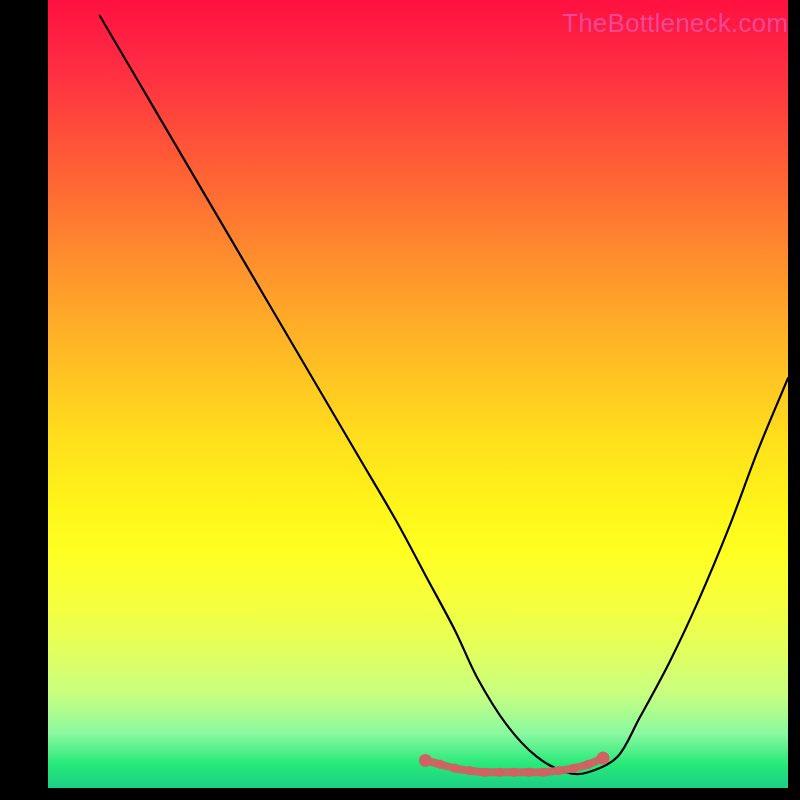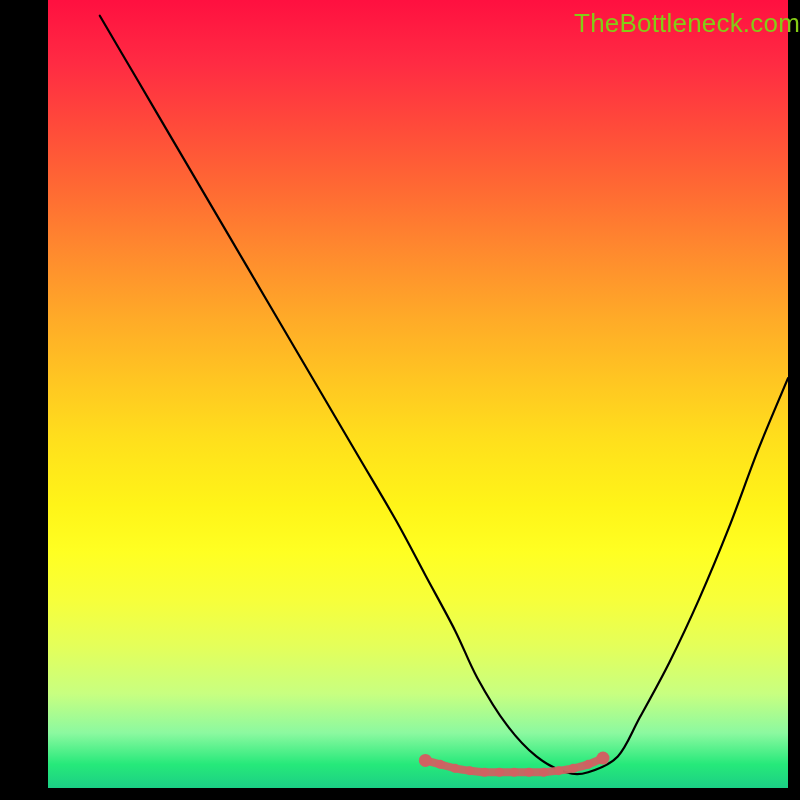--- a/index.html
+++ b/index.html
@@ -7,22 +7,22 @@
     width: 800px;
     height: 800px;
     overflow: hidden;
     background: #000;
     font-family: Arial, Helvetica, sans-serif;
     position: relative;
   }
   .watermark {
     position: absolute;
     top: 8px;
-    right: 0;
-    color: #84cc16;
+    right: 12px;
+    color: #ec4899;
     font-size: 26px;
     letter-spacing: 0.2px;
     font-weight: 400;
     z-index: 10;
   }
   .stage {
     position: absolute;
     left: 0;
     top: 0;
     width: 800px;

